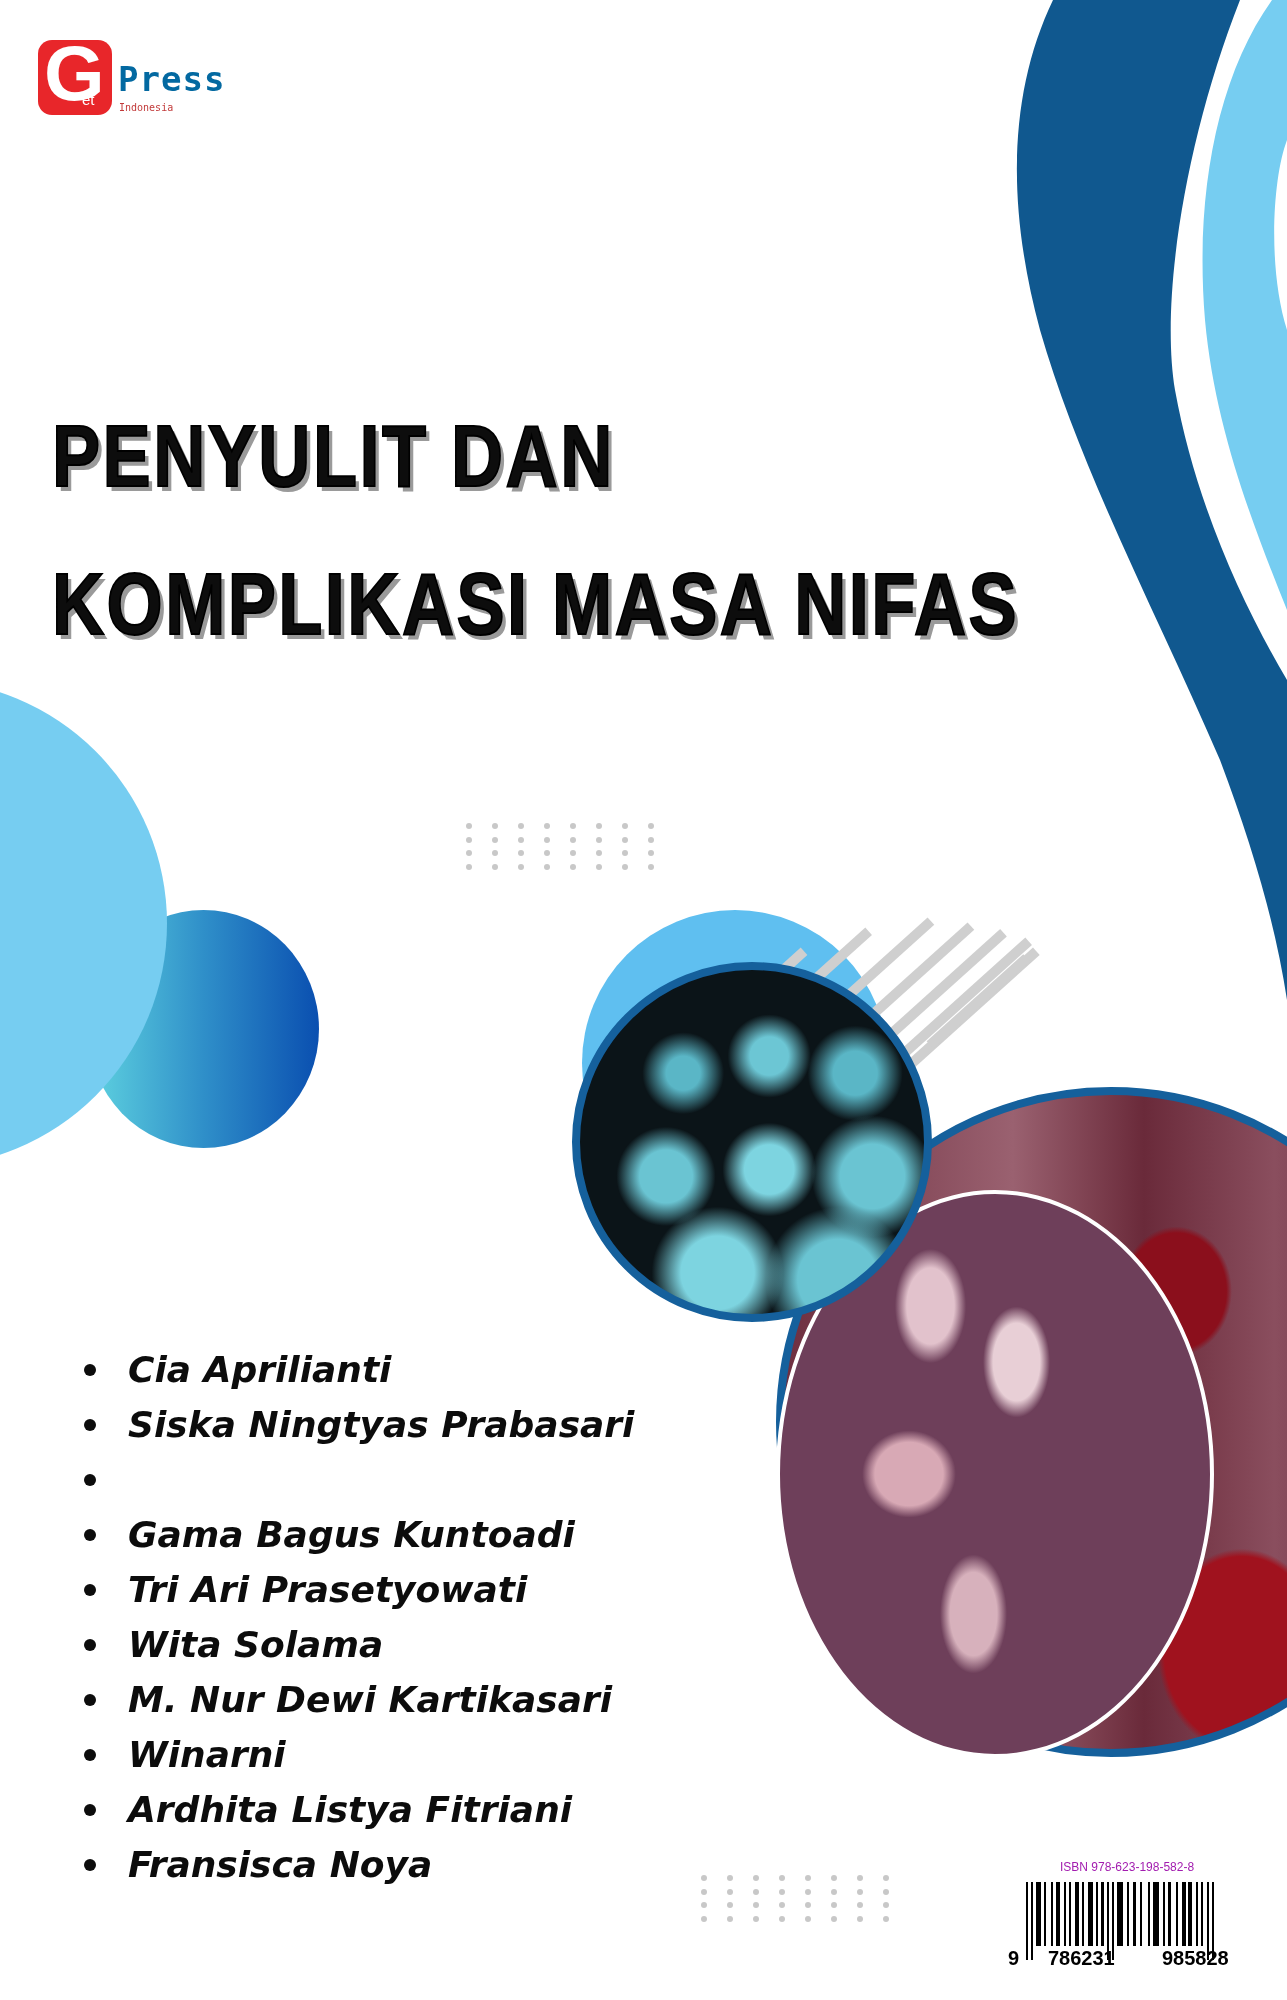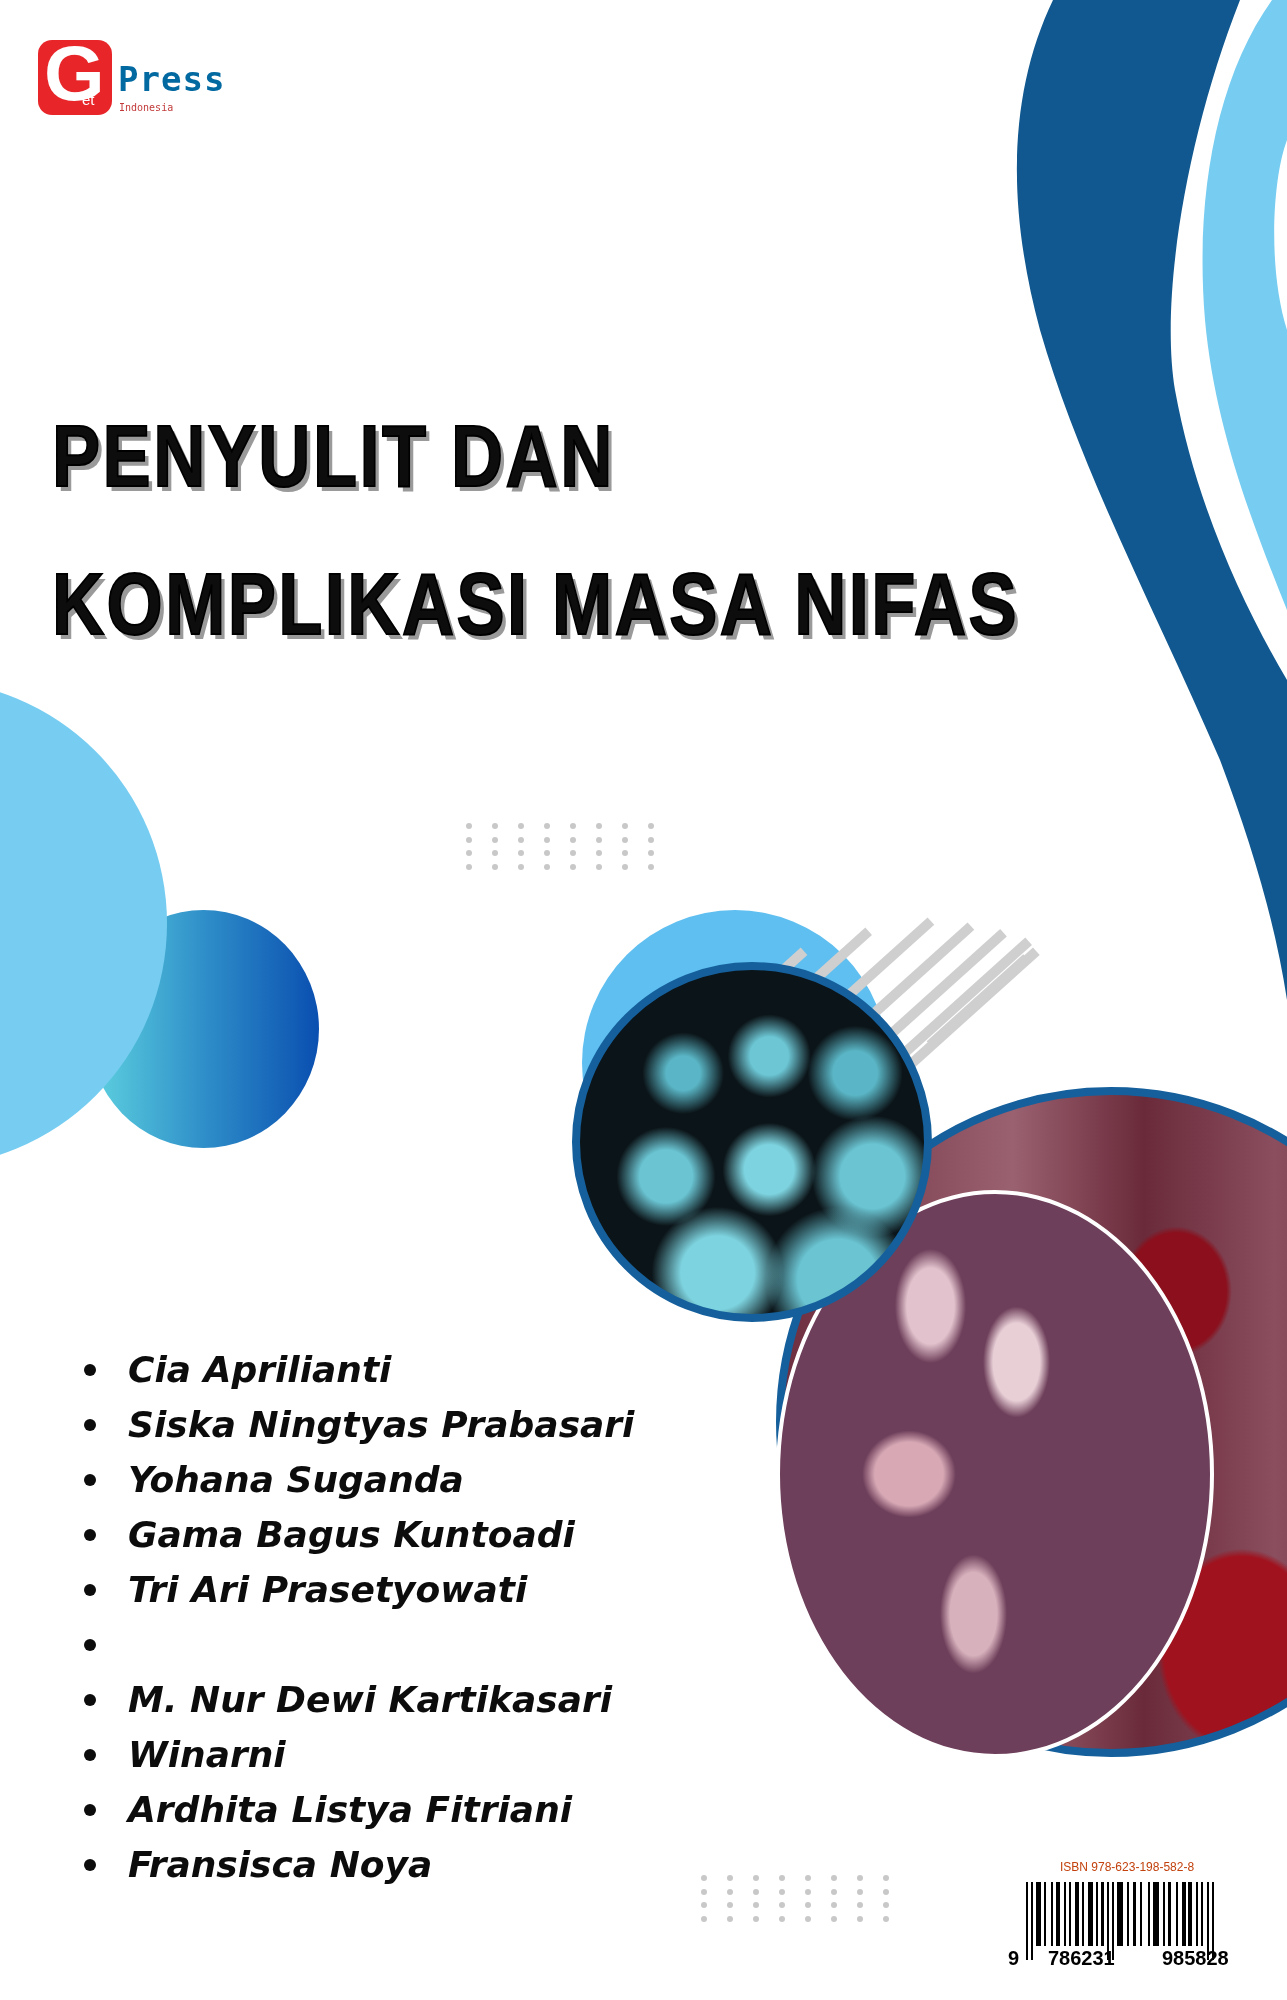--- a/index.html
+++ b/index.html
@@ -28,21 +28,21 @@
          background: radial-gradient(circle at 30% 30%, #5ab6c6 0 5%, transparent 12%), radial-gradient(circle at 55% 25%, #6cc6d4 0 6%, transparent 13%), radial-gradient(circle at 80% 30%, #5ab6c6 0 6%, transparent 13%), radial-gradient(circle at 25% 60%, #6ac4d2 0 8%, transparent 15%), radial-gradient(circle at 55% 58%, #7dd4e0 0 9%, transparent 17%), radial-gradient(circle at 85% 60%, #6ac4d2 0 9%, transparent 17%), radial-gradient(circle at 40% 88%, #7dd4e0 0 10%, transparent 18%), radial-gradient(circle at 75% 90%, #6ac4d2 0 10%, transparent 18%), #0b1418; z-index:4; }
   .organ { left:776px; top:1087px; width:654px; height:654px; border-radius:50%; border:8px solid #15609c; overflow:hidden; z-index:3;
            background: radial-gradient(ellipse at 28% 72%, #c94a57 0 2%, transparent 4%), radial-gradient(ellipse at 60% 30%, #8b0f1c 0 9%, transparent 10%), radial-gradient(ellipse at 70% 85%, #a0121e 0 12%, transparent 13%), linear-gradient(90deg,#6e2f40 0%, #9a6170 35%, #6a2a3a 55%, #8a4e5e 75%, #5e2333 100%); }
   .bacteria { left:776px; top:1190px; width:430px; height:560px; border-radius:50%; border:4px solid #ffffff; overflow:hidden; z-index:3;
               background: radial-gradient(ellipse at 35% 20%, #e2c2cc 0 6%, transparent 9%), radial-gradient(ellipse at 55% 30%, #e8cfd6 0 7%, transparent 10%), radial-gradient(ellipse at 30% 50%, #d8a9b5 0 8%, transparent 11%), radial-gradient(ellipse at 45% 75%, #d7b1bc 0 7%, transparent 10%), #6e3f5a; }
   
   .authors { left:82px; top:1342px; margin:0; padding:0; list-style:none; z-index:5;font-style:italic; }
   .authors li { font-family:"DejaVu Sans", sans-serif; font-weight:bold; font-size:36px; color:#0c0c0c; line-height:55px; height:55px; white-space:nowrap; display:flex; align-items:center; }
   .authors .bullet { width:12px; height:12px; border-radius:50%; background:#0c0c0c; margin-right:32px; margin-left:2px; flex:none; }
   
-  .isbn-label { left:1060px; top:1860px; font-family:"Liberation Sans", sans-serif; font-size:12px; color:#c2410c; }
+  .isbn-label { left:1060px; top:1860px; font-family:"Liberation Sans", sans-serif; font-size:12px; color:#a21caf; }
   .barcode { left:1022px; top:1882px; width:240px; height:78px; display:flex; align-items:flex-start; }
   .barcode i { display:block; background:#000; height:64px; }
   .barcode i.long { height:78px; }
   .bc-num { font-family:"Liberation Sans", sans-serif; font-weight:bold; font-size:20px; color:#000; top:1947px; }
 </style>
 </head>
 <body>
 
 <svg class="abs" style="left:0;top:0;z-index:0" width="1287" height="2000" viewBox="0 0 1287 2000">
   <path d="M1053,0 C1010,90 1005,200 1040,330 C1080,470 1160,620 1220,760 C1250,840 1275,920 1287,1000 L1287,680 C1240,600 1195,500 1175,390 C1160,300 1185,140 1240,0 Z" fill="#10588f"></path>
@@ -117,32 +117,32 @@
   <li>
       <span class="bullet"></span>
       <span>Cia Aprilianti</span>
     </li>
   <li>
       <span class="bullet"></span>
       <span>Siska Ningtyas Prabasari</span>
     </li>
   <li>
       <span class="bullet"></span>
-      <span>Yohana Suganda</span>
     </li>
   <li>
       <span class="bullet"></span>
       <span>Gama Bagus Kuntoadi</span>
     </li>
   <li>
       <span class="bullet"></span>
       <span>Tri Ari Prasetyowati</span>
     </li>
   <li>
       <span class="bullet"></span>
+      <span>Wita Solama</span>
     </li>
   <li>
       <span class="bullet"></span>
       <span>M. Nur Dewi Kartikasari</span>
     </li>
   <li>
       <span class="bullet"></span>
       <span>Winarni</span>
     </li>
   <li>

